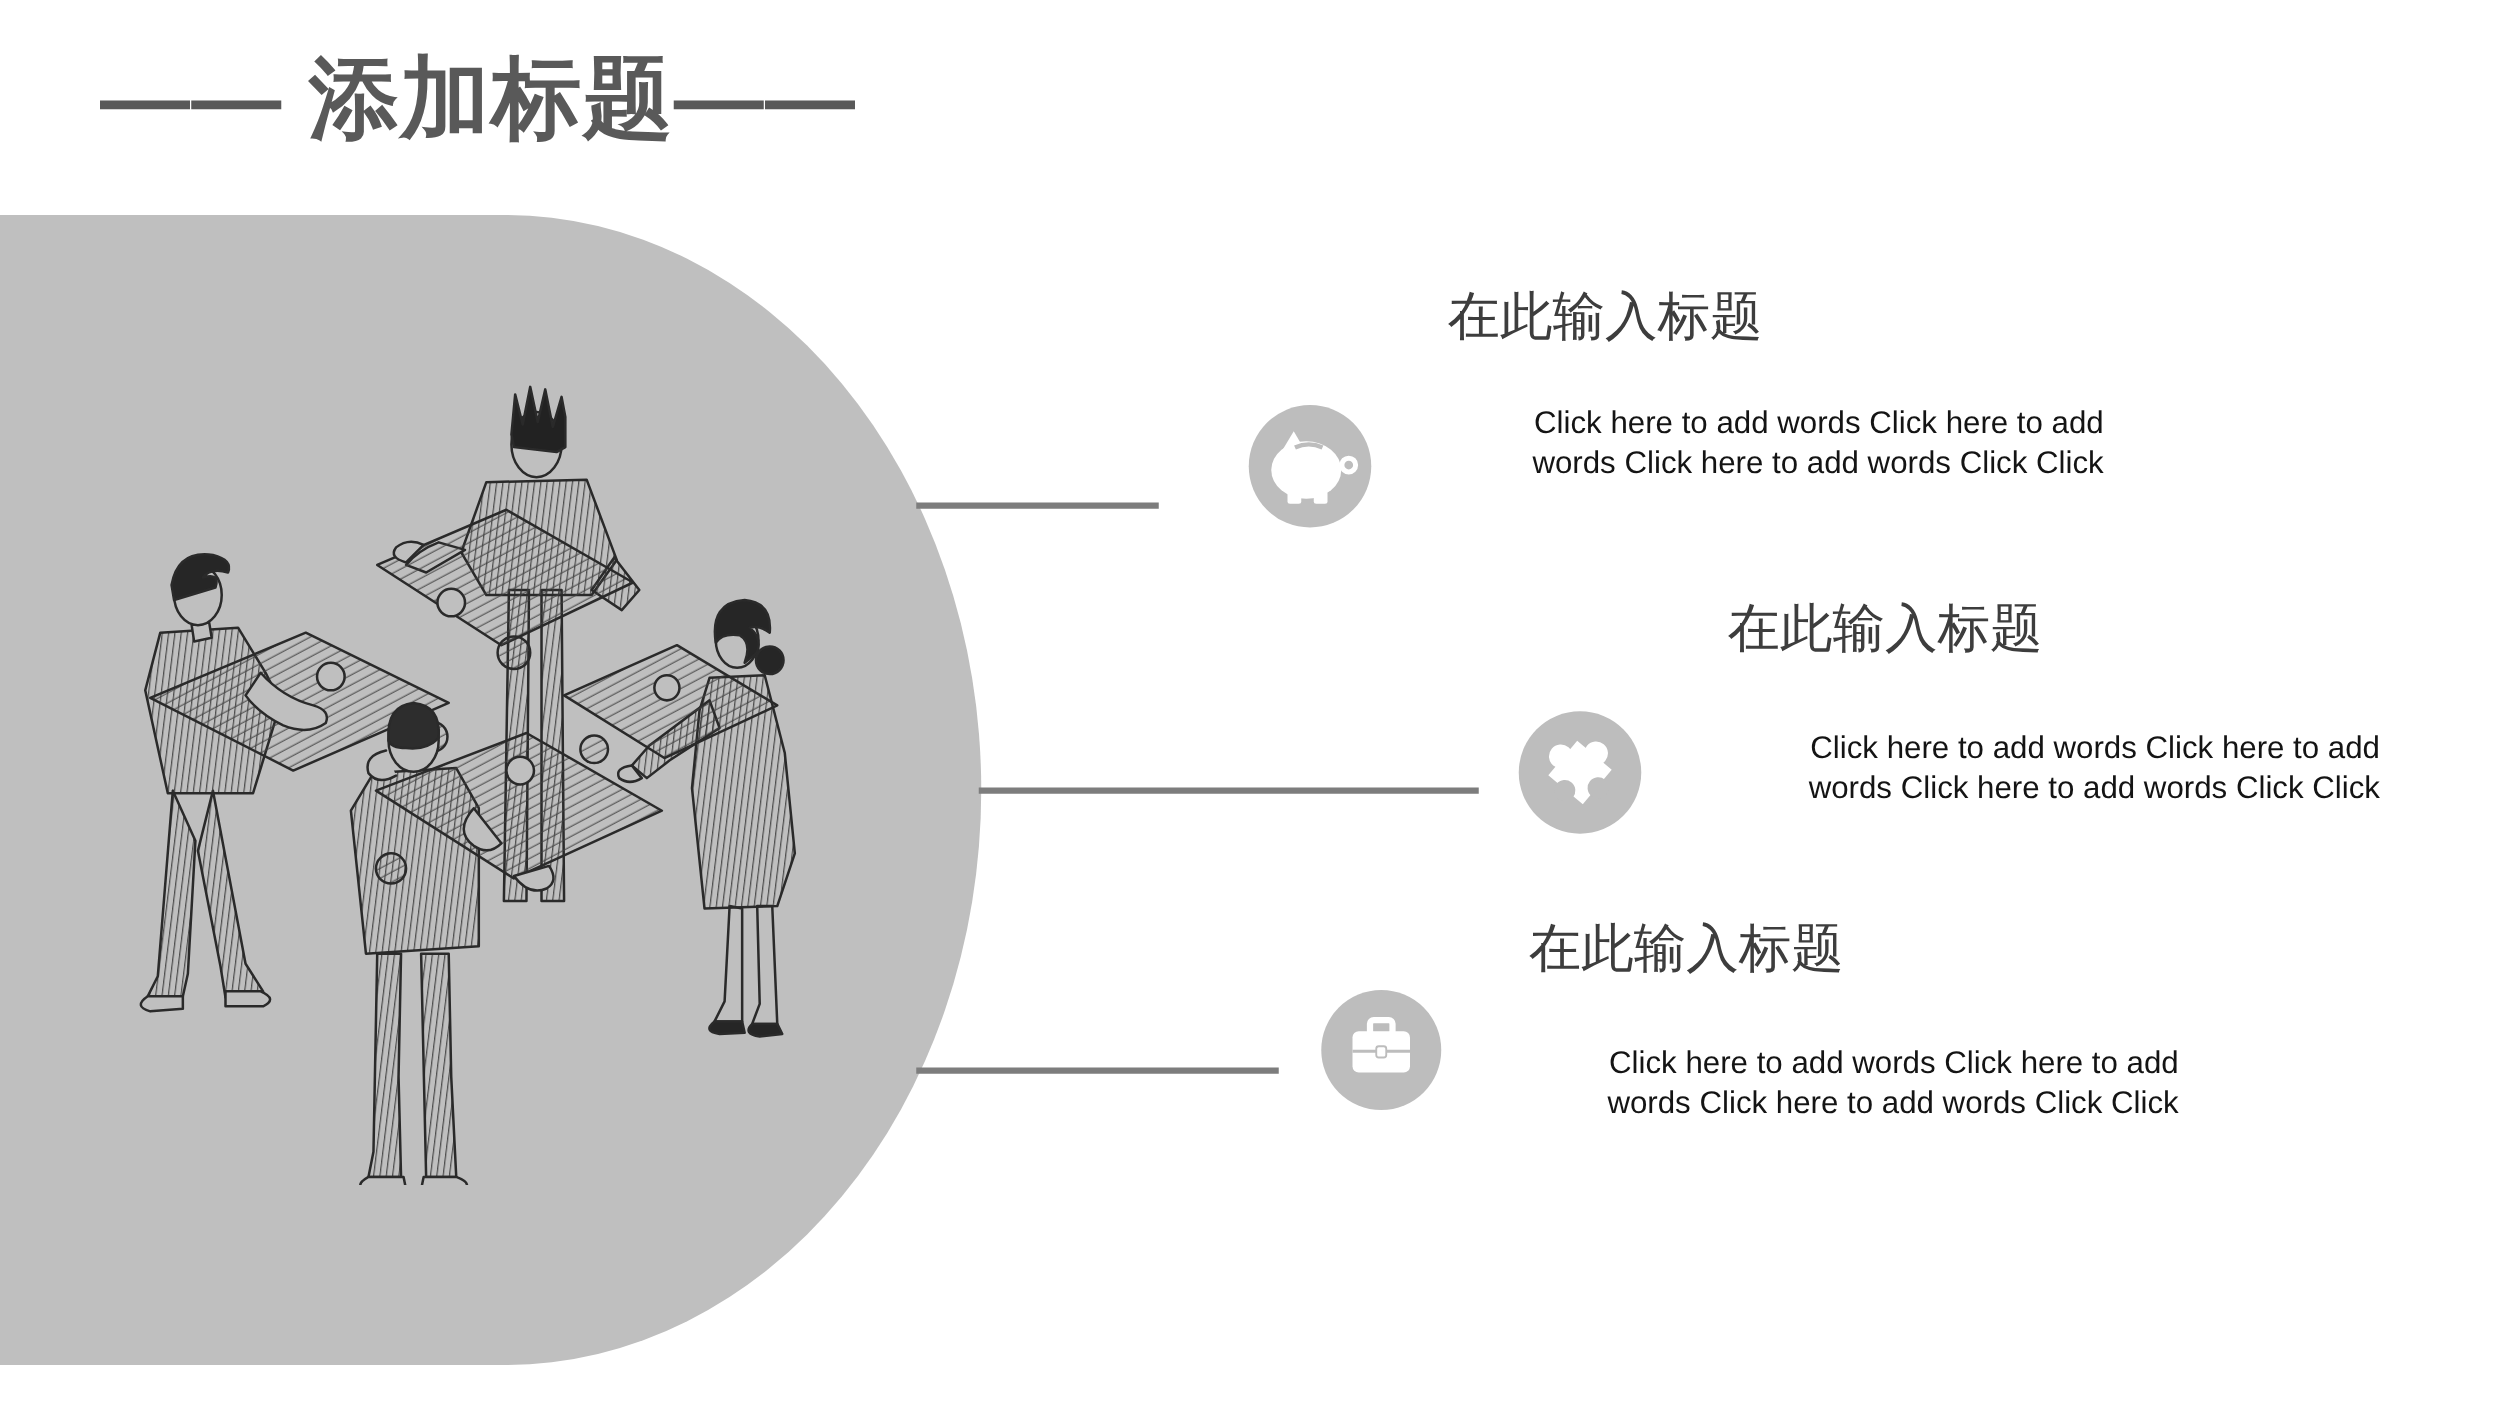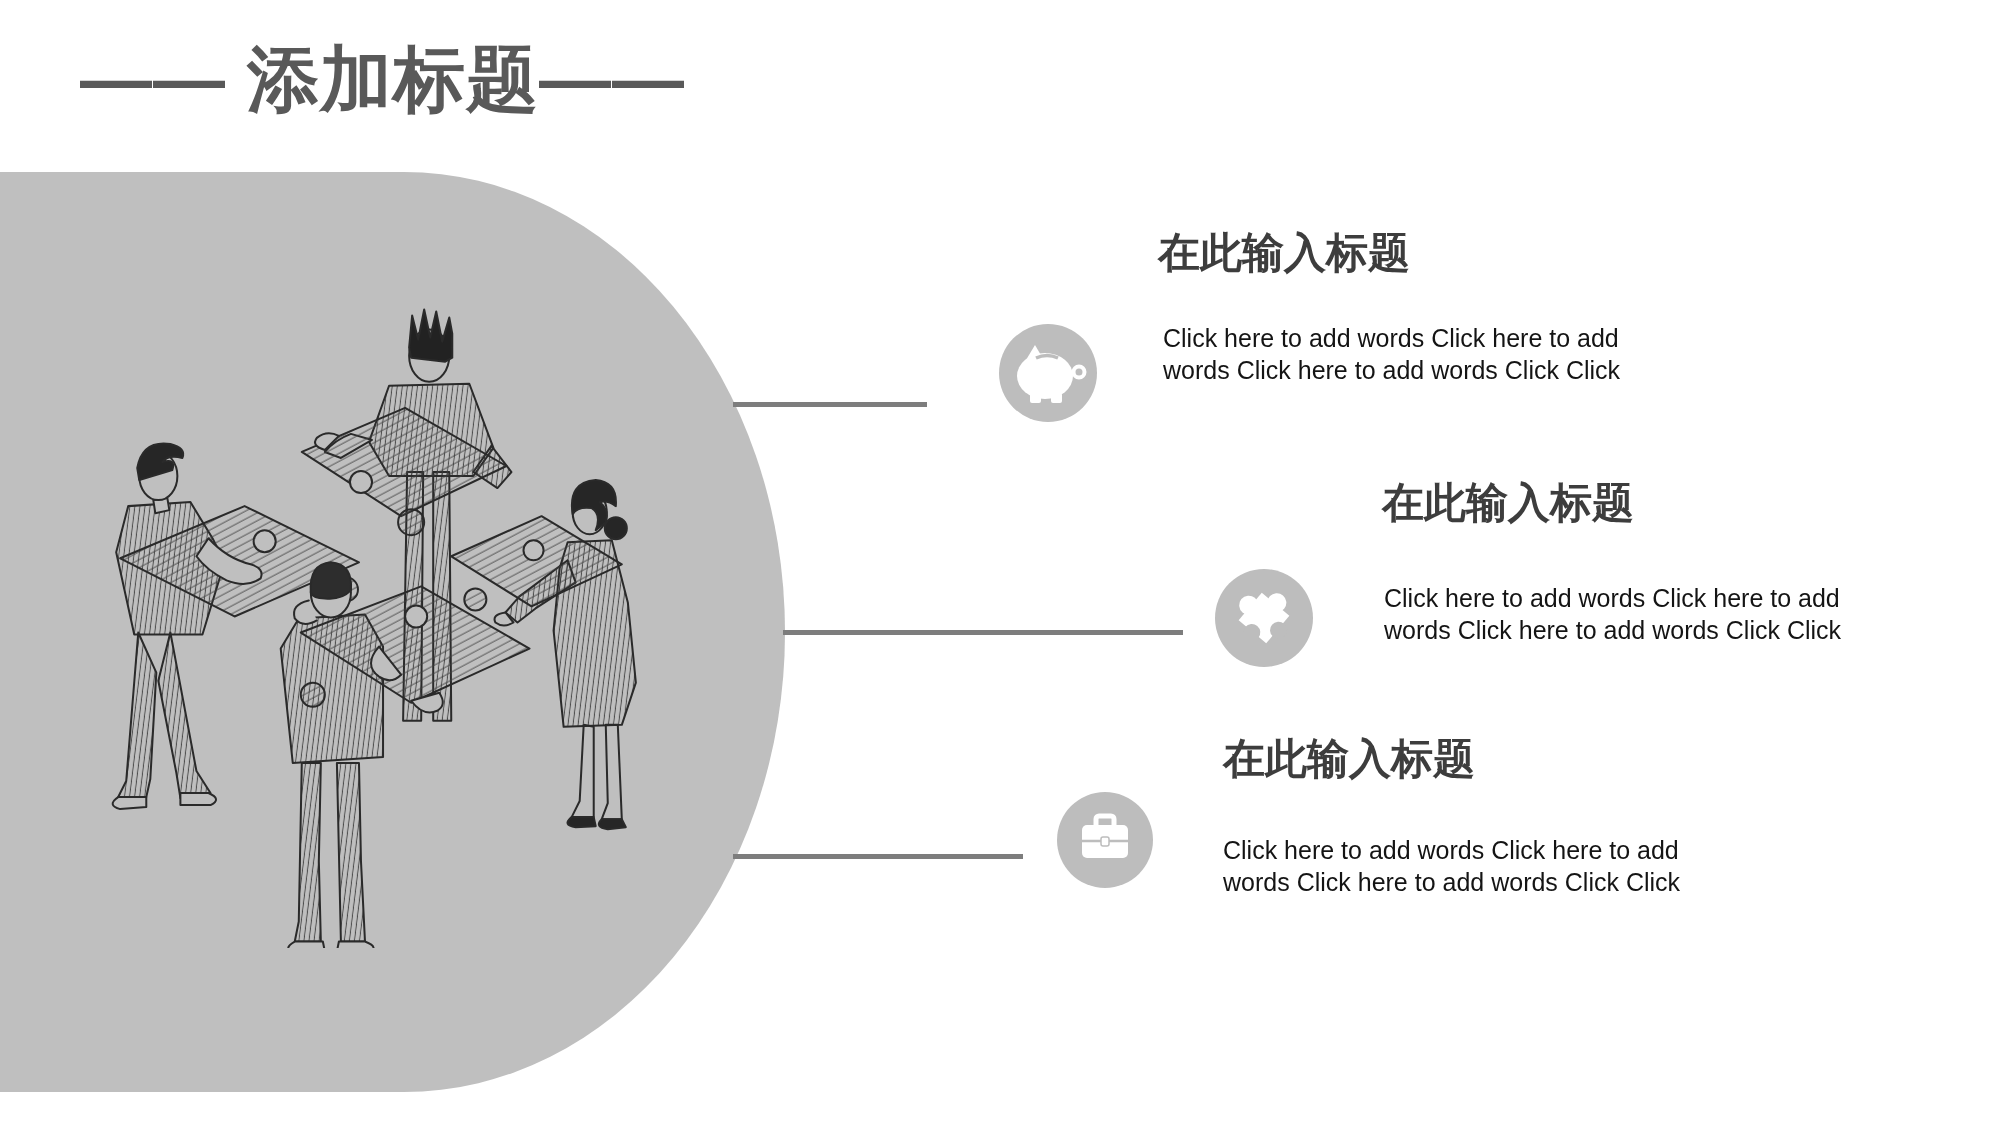--- a/index.html
+++ b/index.html
@@ -1,19 +1,20 @@
 <!DOCTYPE html>
 <html style="--blob: #bfbfbf; --icon-circle: #bdbdbd; --connector: #7d7d7d; --title: #595959; --section-title: #3d3d3d; --body-text: #141414; --sketch: #2a2a2a;"><head>
 <meta charset="utf-8">
 <style>
   html,body{margin:0;padding:0;background:#e8e8e8;}
   .slide{
     position:relative;width:2000px;height:1125px;overflow:hidden;
     background:#ffffff;
     font-family:"Liberation Sans","DejaVu Sans",sans-serif;
+    text-align:right;
   }
   .main-title{
     position:absolute;left:80px;top:38px;
     font-size:72px;font-weight:700;letter-spacing:1px;
     color:var(--title,#595959);white-space:nowrap;line-height:1.15;
   }
   .blob{
     position:absolute;left:-60px;top:172px;width:845px;height:920px;
     background:var(--blob,#bfbfbf);
     border-top-right-radius:381px 460px;
@@ -26,21 +27,21 @@
   .connector.c3{left:733px;top:854px;width:290px;}
   .icon-circle{
     position:absolute;border-radius:50%;
     background:var(--icon-circle,#bdbdbd);
     display:flex;align-items:center;justify-content:center;
   }
   .icon-circle.i1{left:999px;top:324px;width:98px;height:98px;}
   .icon-circle.i2{left:1215px;top:569px;width:98px;height:98px;}
   .icon-circle.i3{left:1057px;top:792px;width:96px;height:96px;}
   .section-title{
-    position:absolute;font-size:42px;font-weight:700;
+    position:absolute;font-size:42px;font-weight:400;
     color:var(--section-title,#3d3d3d);white-space:nowrap;line-height:1.2;
   }
   .section-title.t1{left:1158px;top:228px;}
   .section-title.t2{left:1382px;top:478px;}
   .section-title.t3{left:1223px;top:734px;}
   .section-body{
     position:absolute;width:520px;
     font-size:25px;line-height:32px;color:var(--body-text,#141414);
   }
   .section-body.b1{left:1163px;top:322px;}

